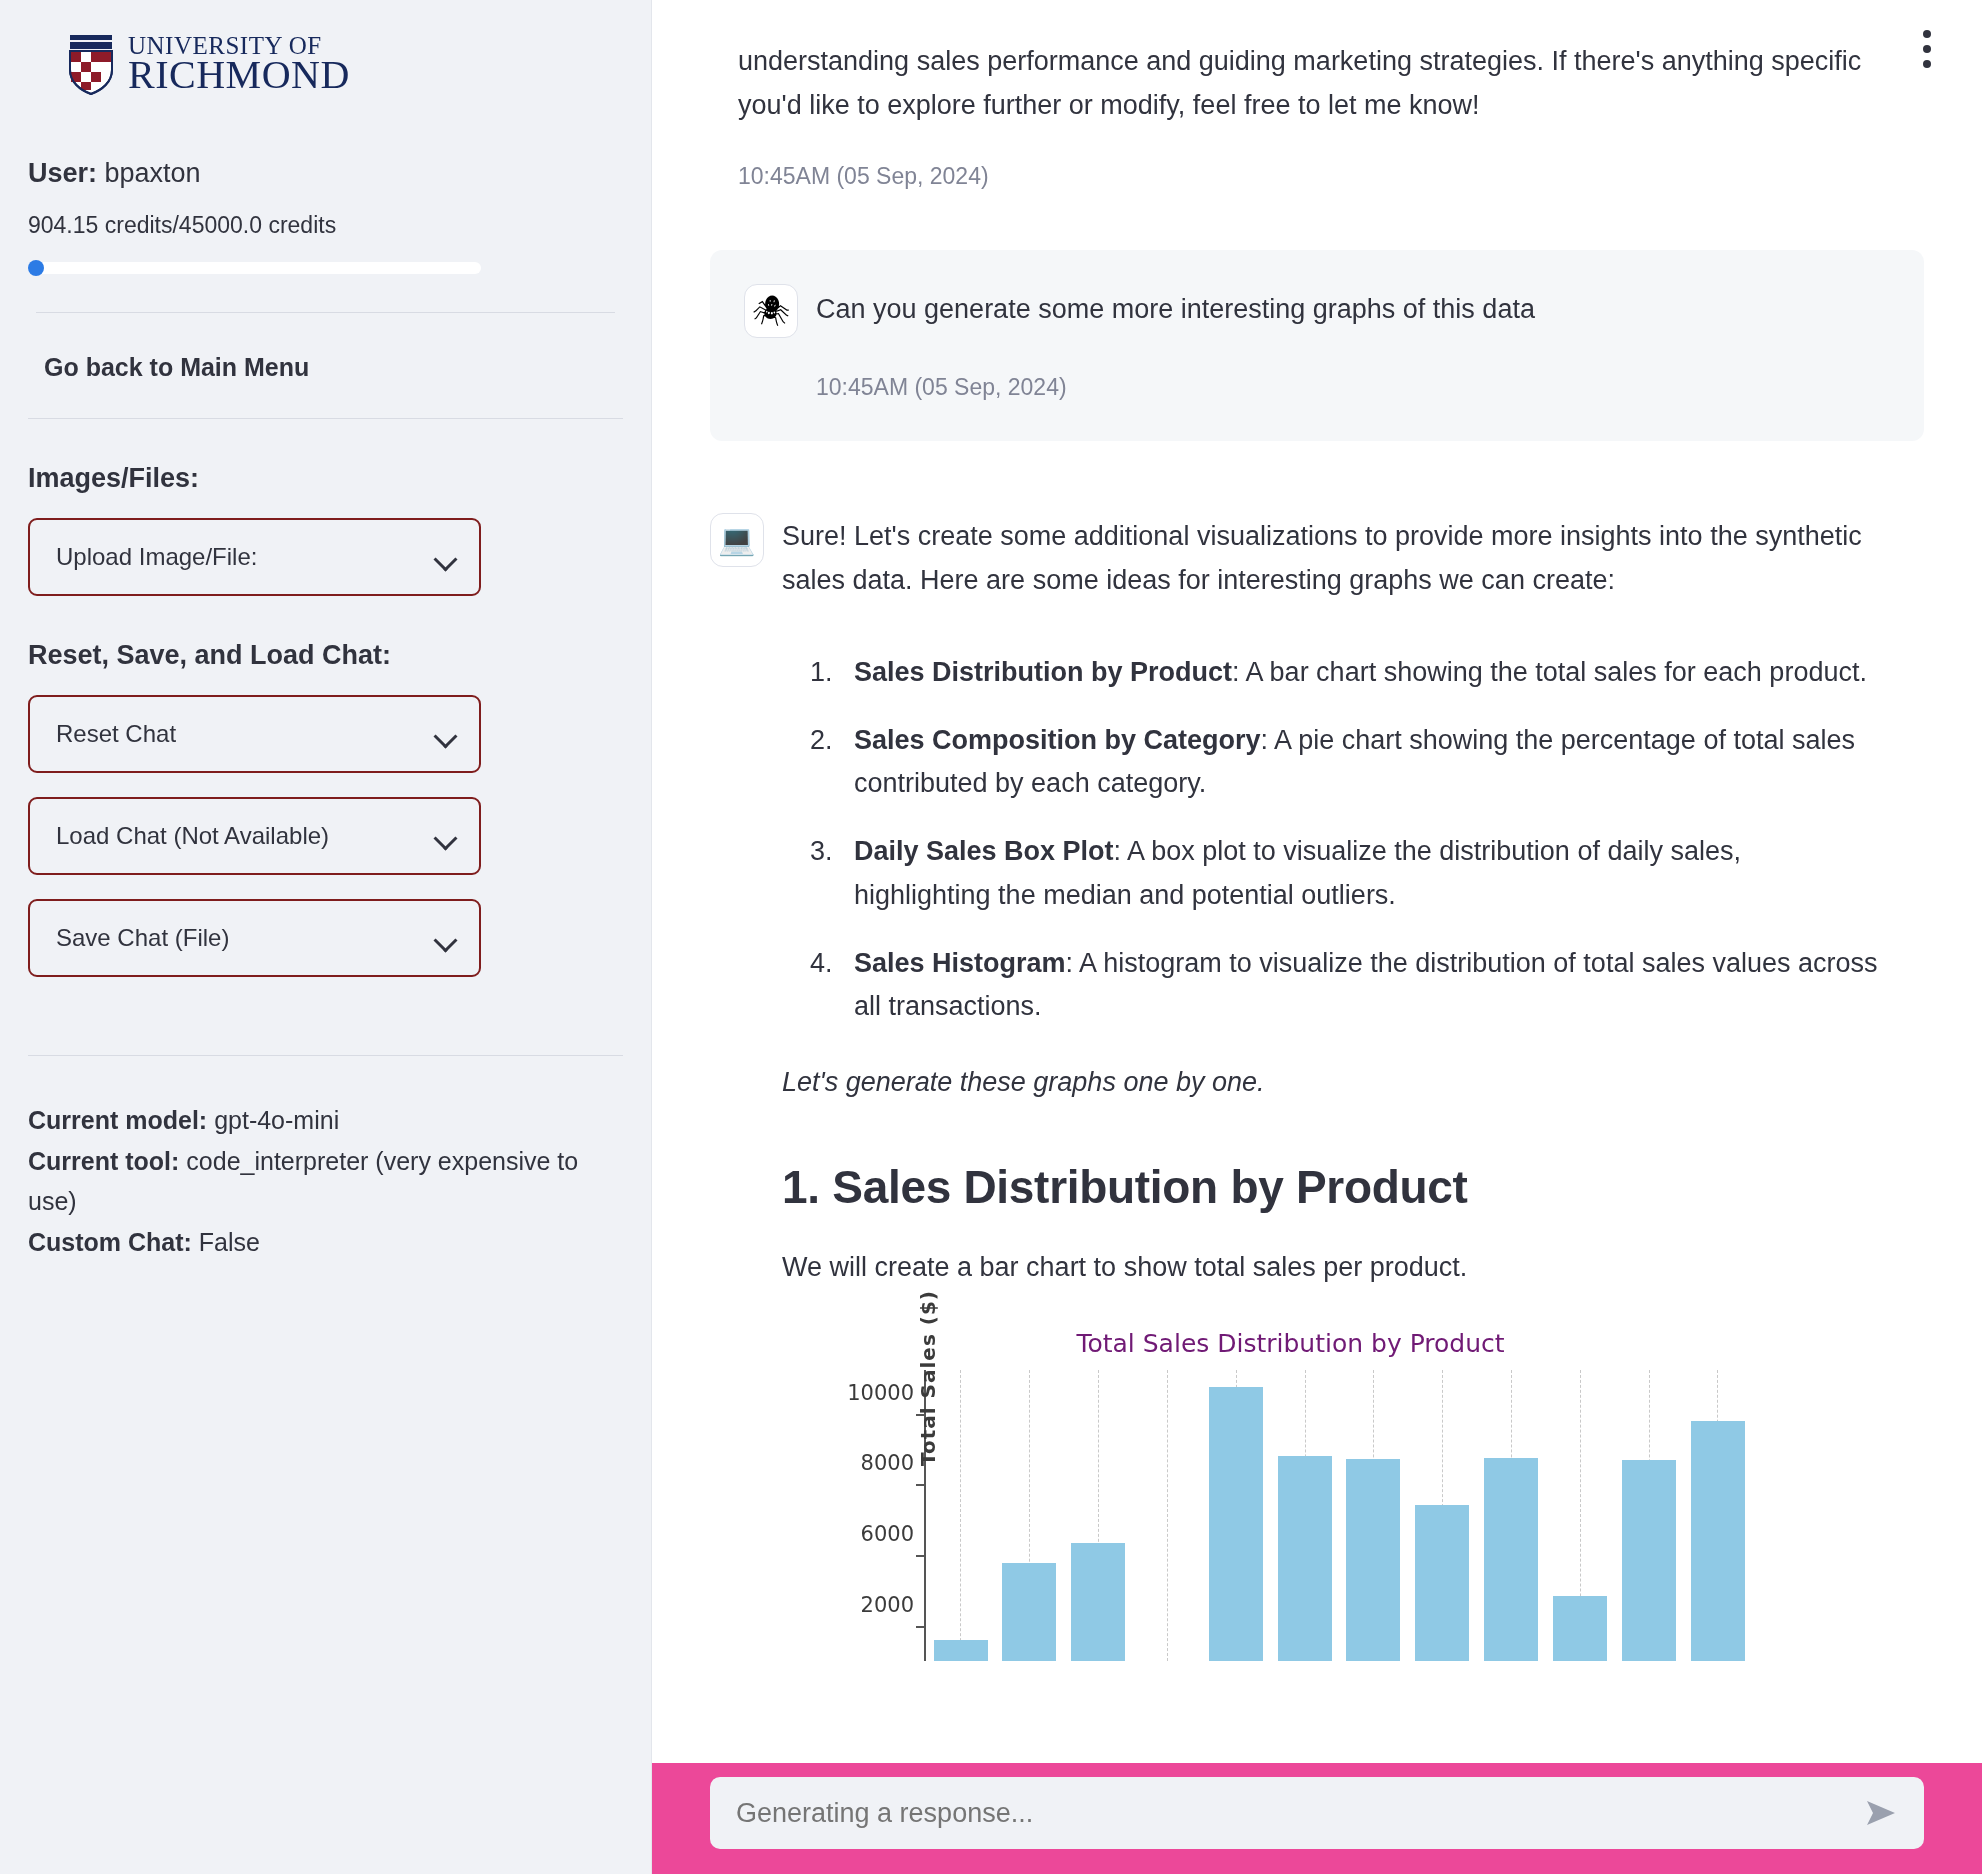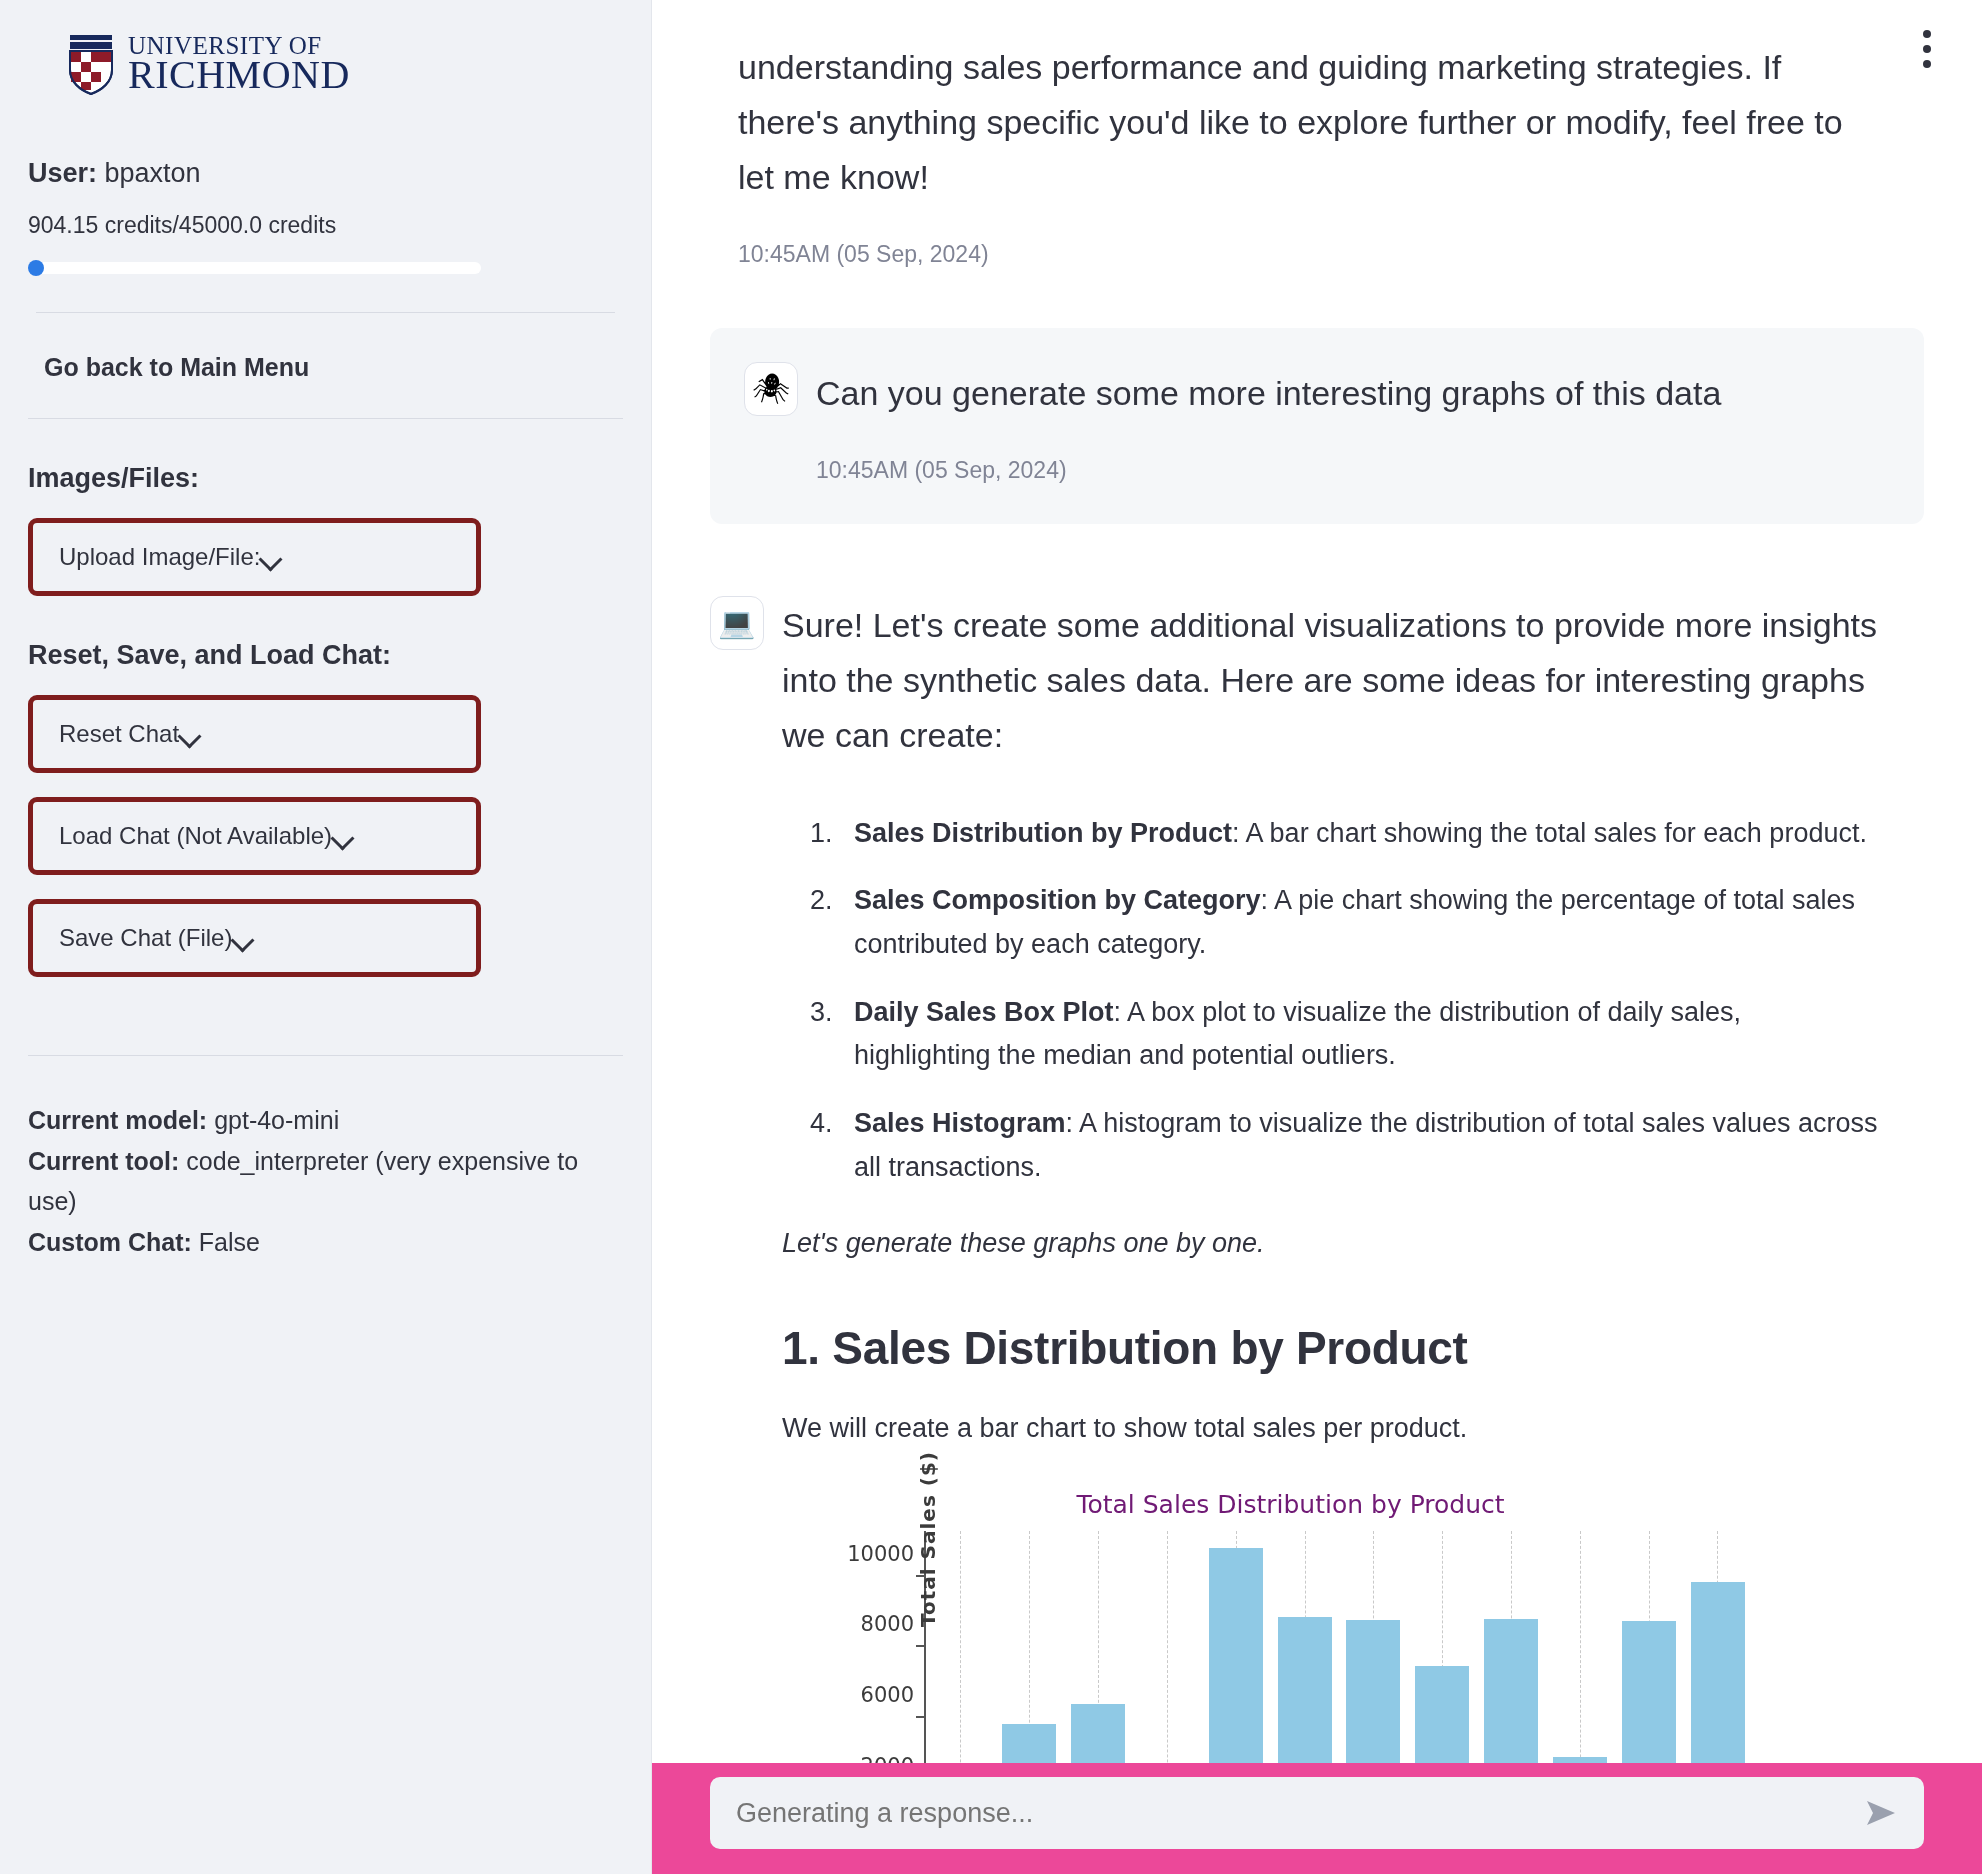--- a/index.html
+++ b/index.html
@@ -51,22 +51,22 @@
 
   .main-menu-link {
     margin-top: 40px; font-size: 25px; font-weight: 700; color: #31333e;
     padding-left: 16px; cursor: pointer;
   }
 
   .section-title { margin-top: 44px; font-size: 27px; font-weight: 700; color: #31333e; }
 
   .select-box {
     margin-top: 24px; width: 453px; height: 78px;
-    border: 5px solid #7f1d1d; border-radius: 9px; background: #f0f2f6;
-    display: flex; align-items: center; 
+    border: 2px solid #7f1d1d; border-radius: 9px; background: #f0f2f6;
+    display: flex; align-items: center; justify-content: space-between;
     padding: 0 22px 0 26px; cursor: pointer;
   }
   .select-box .lbl { font-size: 24px; color: #31333e; }
   .chev { width: 22px; height: 13px; position: relative; }
   .chev::before {
     content: ""; position: absolute; left: 2px; top: 0px;
     width: 14px; height: 14px; border-right: 3px solid #31333e; border-bottom: 3px solid #31333e;
     transform: rotate(45deg);
   }
 
@@ -84,21 +84,21 @@
     cursor: pointer; z-index: 20;
   }
   .kebab i { display:block; width: 8px; height: 8px; border-radius: 50%; background: #31333e; }
 
   .scroll-area {
     position: absolute; left: 0; top: 0; right: 0; bottom: 117px;
     padding: 0 58px 0 0;
   }
 
   .msg-text {
-    font-size: 34px; color: #31333e; line-height: 1.62;
+    font-size: 27px; color: #31333e; line-height: 1.62;
   }
   .block-plain { padding: 58px 62px 0 86px; }
   .timestamp { margin-top: 36px; font-size: 23px; color: #808495; }
 
   .bubble {
     margin: 60px 0 0 0; background: #f5f7f9; border-radius: 12px;
     padding: 34px 40px 40px 34px;
   }
   .row { display: flex; align-items: flex-start; gap: 18px; }
   .avatar {

